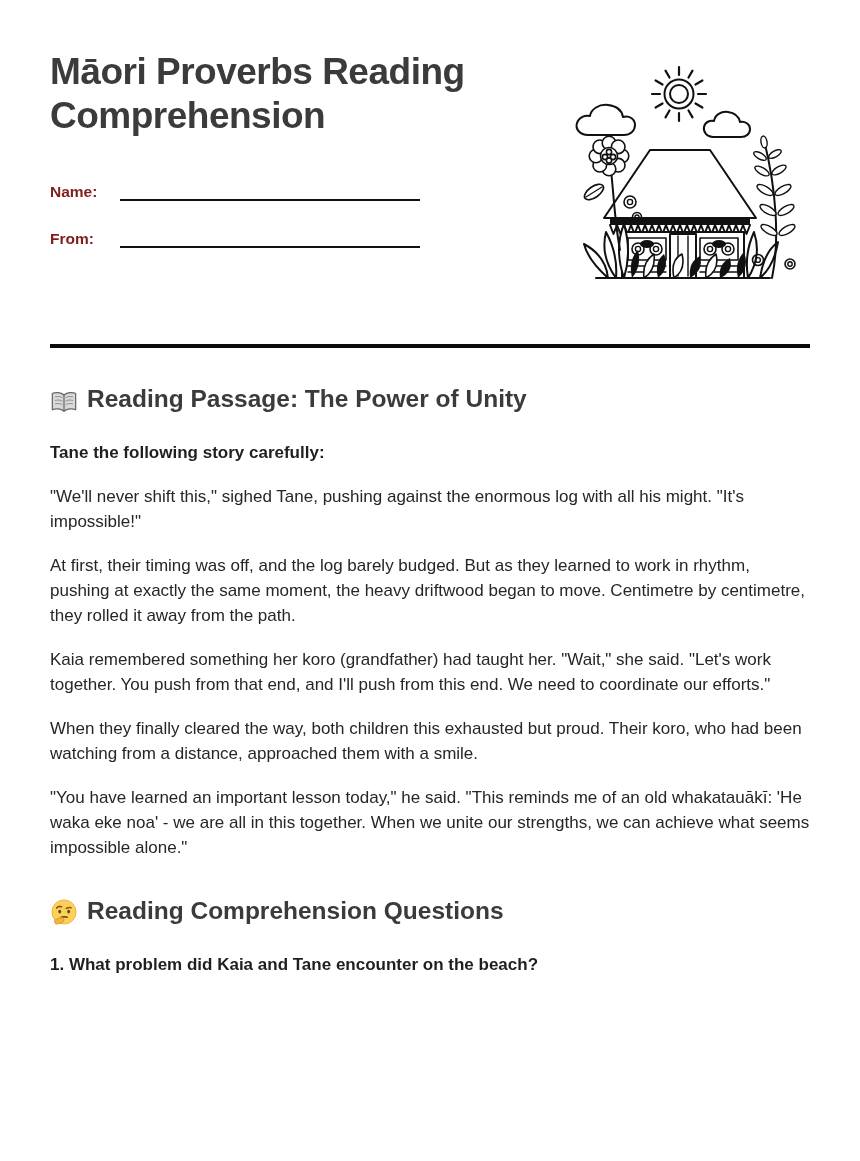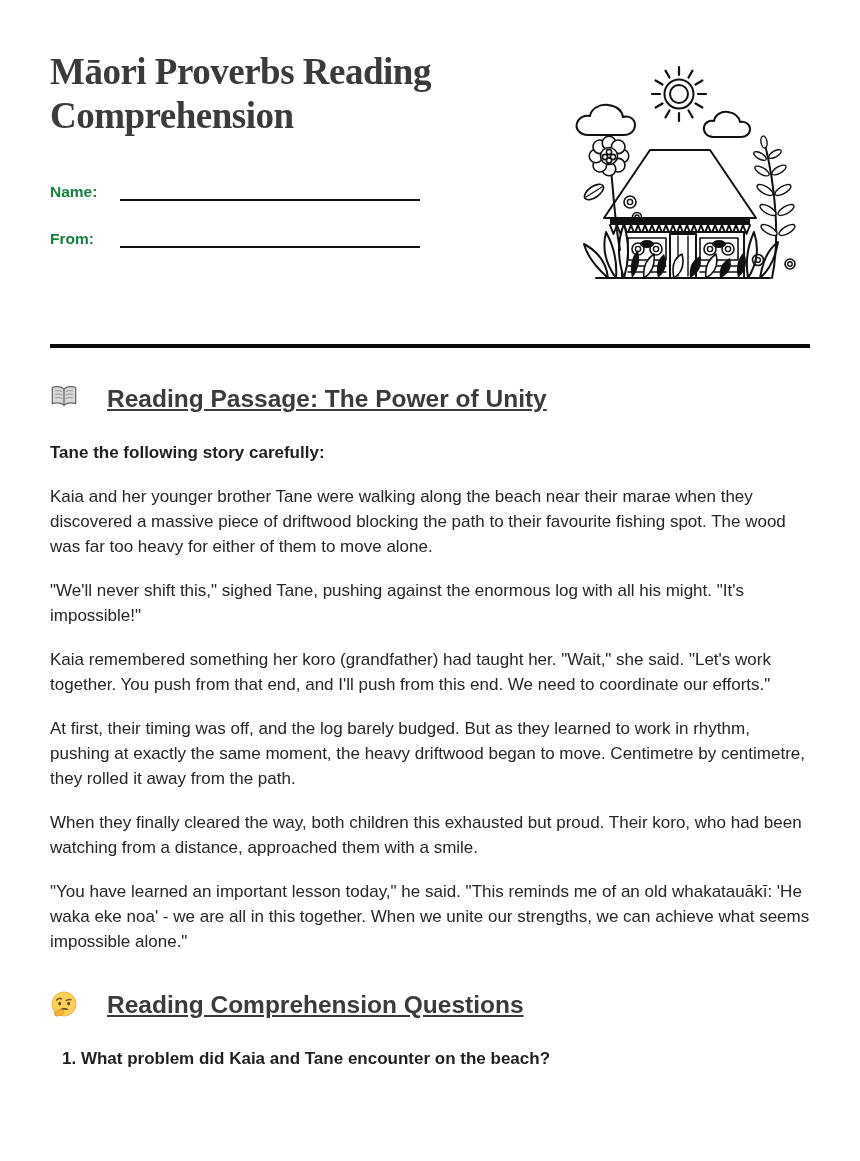--- a/index.html
+++ b/index.html
@@ -5,39 +5,39 @@
   html,body{margin:0;padding:0;}
   body{
     width:860px;height:1161px;overflow:hidden;background:#ffffff;
     font-family:"Liberation Sans","DejaVu Sans",sans-serif;color:#262626;
   }
   .page{padding:0 50px;box-sizing:border-box;}
   
   .header{position:relative;height:344px;box-sizing:border-box;padding-top:50px;}
   .title{
     font-size:37px;font-weight:700;color:#3b3b3b;line-height:1.2;
-    letter-spacing:-0.5px;margin:0;width:480px;font-family:Liberation Serif, serif;
+    letter-spacing:-0.5px;margin:0;width:480px;
   }
   .fields{margin-top:36px;}
   .field-row{display:flex;align-items:flex-end;height:26px;margin-bottom:21px;}
-  .field-label{font-weight:700;font-size:15.5px;color:#15803d;width:70px;}
+  .field-label{font-weight:700;font-size:15.5px;color:#7f1d1d;width:70px;}
   .field-line{width:300px;border-bottom:2px solid #111;height:22px;cursor:text;}
   .illustration{position:absolute;top:64px;right:2px;width:250px;height:220px;}
   .divider{border:none;border-top:4px solid #0b0b0b;margin:0;}
   
   h2.section-heading{
-    display:flex;align-items:flex-start;gap:29px;
-    font-size:24.5px;font-weight:700;color:#3b3b3b;margin:36px 0 0;line-height:30px;text-decoration:underline;
+    display:flex;align-items:flex-end;gap:9px;
+    font-size:24.5px;font-weight:700;color:#3b3b3b;margin:36px 0 0;line-height:30px;
   }
   h2.section-heading .h-icon{flex:0 0 auto;display:inline-flex;}
   .instruction{font-size:17px;font-weight:700;color:#1f1f1f;margin:26px 0 0;line-height:25px;}
   .passage p.para{font-size:17px;line-height:25px;color:#262626;margin:19px 0 0;}
   
   .question-heading{margin-top:24px;}
-  .question-text{font-size:17px;font-weight:700;color:#1f1f1f;margin:26px 12px 0;line-height:25px;}
+  .question-text{font-size:17px;font-weight:700;color:#1f1f1f;margin:26px 0 0;line-height:25px;}
 </style>
 </head>
 <body>
 
 <div class="page">
 
   <div class="header">
     <h1 class="title">Māori Proverbs Reading Comprehension</h1>
 
     <div class="fields">
@@ -158,24 +158,23 @@
           <path d="M18 6 V27" stroke="#666" stroke-width="1.6"></path>
           <path d="M6.5 8.5 C10 7.5 14 8 16 9.5 M6.5 13 C10 12 14 12.5 16 14 M6.5 17.5 C10 16.5 14 17 16 18.5" stroke="#8a8a8a" fill="none" stroke-width="1.2"></path>
           <path d="M29.5 8.5 C26 7.5 22 8 20 9.5 M29.5 13 C26 12 22 12.5 20 14 M29.5 17.5 C26 16.5 22 17 20 18.5" stroke="#8a8a8a" fill="none" stroke-width="1.2"></path>
         </svg>
       </span>
       <span>Reading Passage: The Power of Unity</span>
     </h2>
 
     <p class="instruction">Tane the following story carefully:</p>
 
-    <p class="para">Kaia and her younger brother Tane were walking along the beach near their marae when they discovered a massive piece of driftwood blocking the path to their favourite fishing spot. The wood was far too heavy for either of them to move alone.</p>
     <p class="para">"We'll never shift this," sighed Tane, pushing against the enormous log with all his might. "It's impossible!"</p>
+    <p class="para">At first, their timing was off, and the log barely budged. But as they learned to work in rhythm, pushing at exactly the same moment, the heavy driftwood began to move. Centimetre by centimetre, they rolled it away from the path.</p>
     <p class="para">Kaia remembered something her koro (grandfather) had taught her. "Wait," she said. "Let's work together. You push from that end, and I'll push from this end. We need to coordinate our efforts."</p>
-    <p class="para">At first, their timing was off, and the log barely budged. But as they learned to work in rhythm, pushing at exactly the same moment, the heavy driftwood began to move. Centimetre by centimetre, they rolled it away from the path.</p>
     <p class="para">When they finally cleared the way, both children this exhausted but proud. Their koro, who had been watching from a distance, approached them with a smile.</p>
     <p class="para">"You have learned an important lesson today," he said. "This reminds me of an old whakatauākī: 'He waka eke noa' - we are all in this together. When we unite our strengths, we can achieve what seems impossible alone."</p>
   </div>
 
   <div class="questions">
     <h2 class="section-heading question-heading">
       <span class="h-icon">
         <svg viewBox="0 0 36 36" width="28" height="28">
           <circle cx="18" cy="18" r="15.5" fill="#ffd057" stroke="#e0a83c" stroke-width="1"></circle>
           <path d="M8.5 13 Q11.5 9.5 15 11.5" stroke="#7a5a1e" stroke-width="2" fill="none" stroke-linecap="round"></path>

